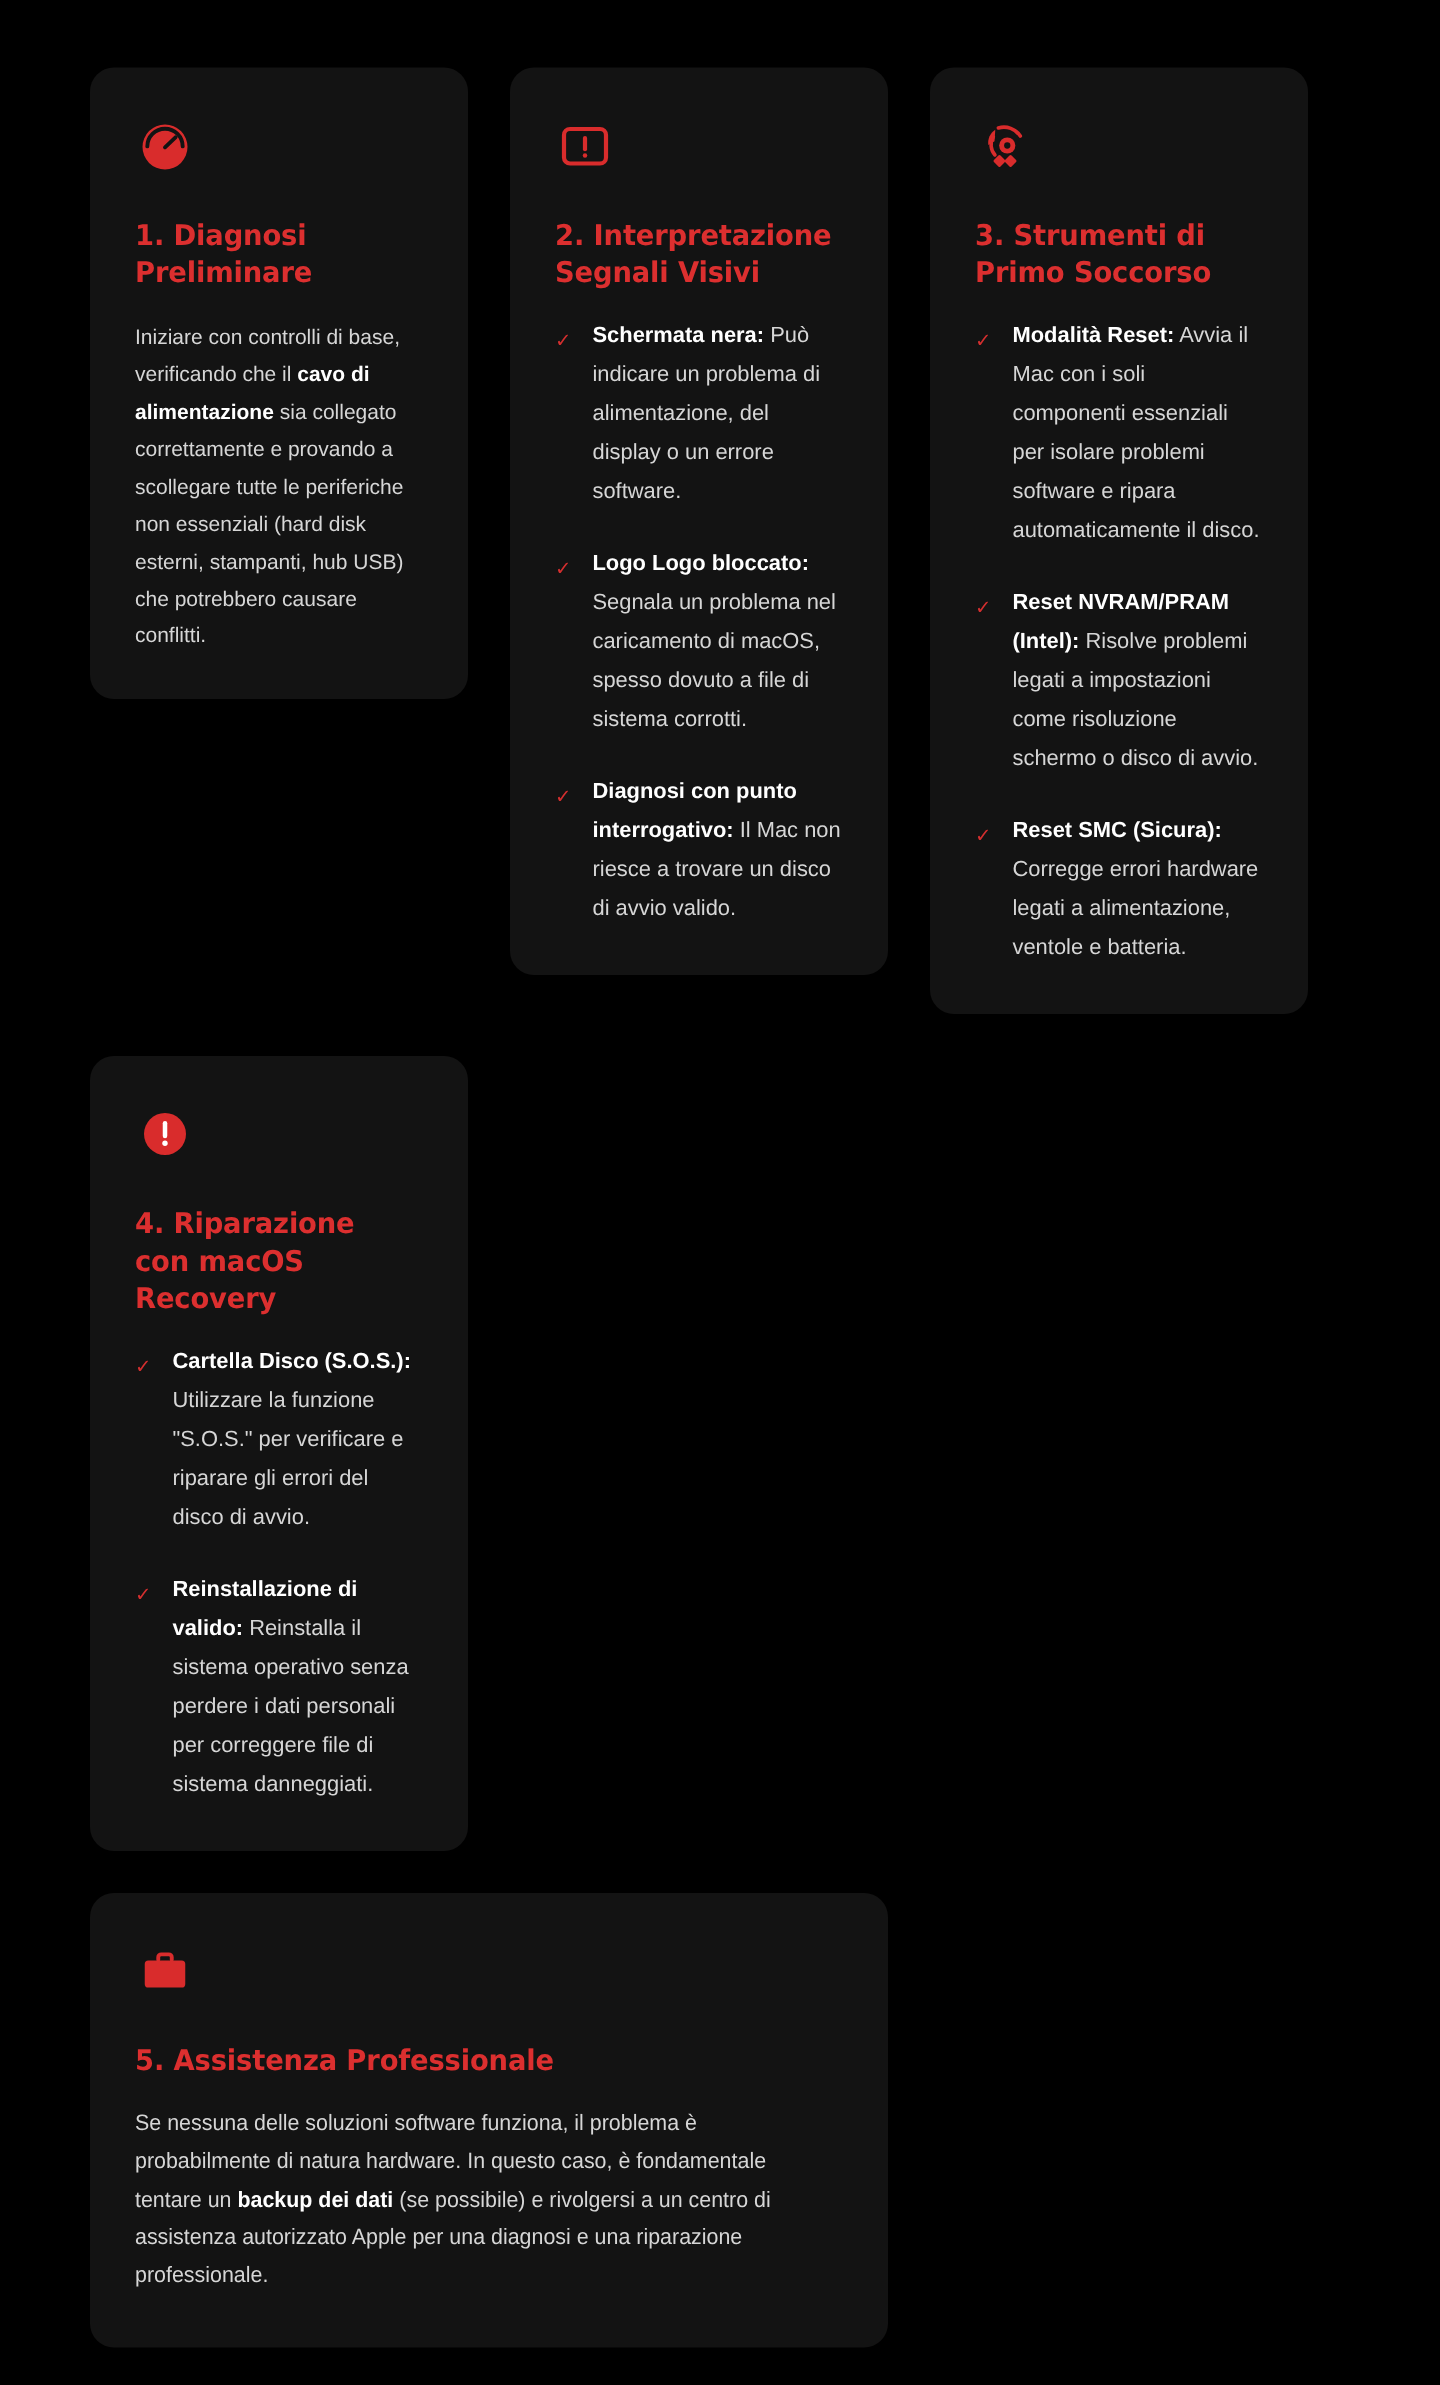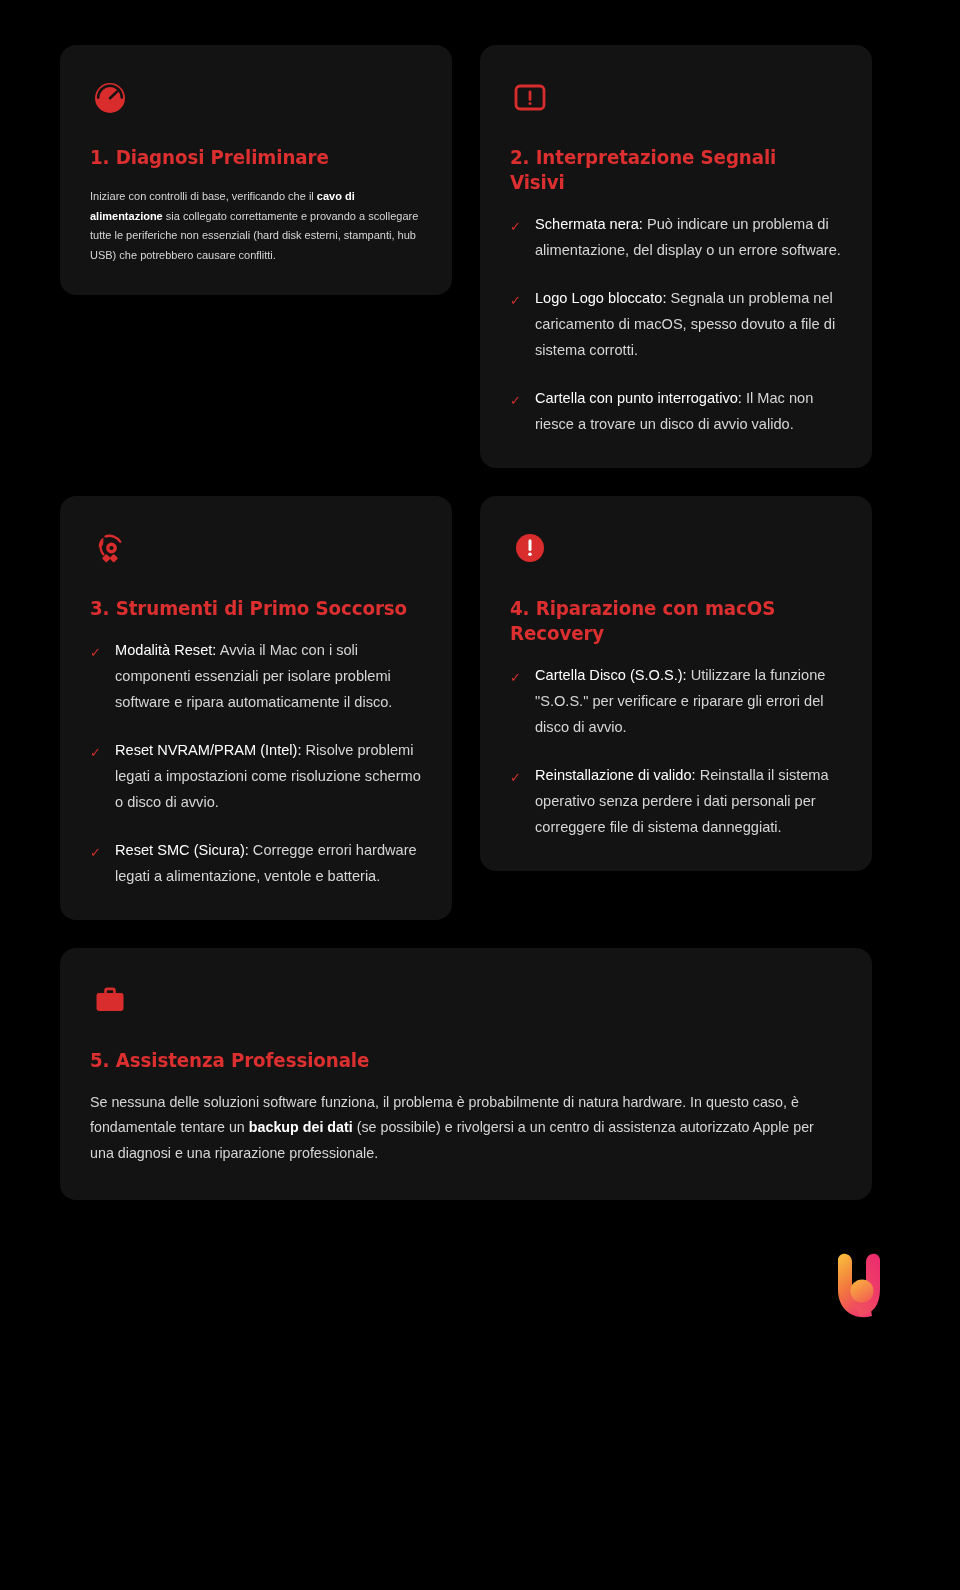--- a/index.html
+++ b/index.html
@@ -59,21 +59,21 @@
     margin: 34px 0 0 0;
     height: 2px;
     background: #d22b2b;
     width: 100%;
   }
 
   
   .grid {
     padding: 45px 88px 0 60px;
     display: grid;
-    grid-template-columns: 1fr 1fr;
+    grid-template-columns: 1fr 1fr 1fr;
     column-gap: 28px;
     row-gap: 28px;
     align-items: start;
   }
 
   .card {
     background: #131313;
     border-radius: 16px;
     padding: 32px 30px 30px 30px;
     position: relative;
@@ -99,21 +99,21 @@
     font-size: 19px;
     line-height: 1.32;
     color: #dc2f2f;
     letter-spacing: -0.1px;
     margin-bottom: 17px;
     transform: scaleX(0.96);
     transform-origin: left center;
   }
 
   .card-body {
-    font-size: 11px;
+    font-size: 14px;
     line-height: 1.78;
     color: #d6d6d6;
   }
 
   .card-body b, .card-body strong {
     color: #ffffff;
     font-weight: 700;
   }
 
   .card.wide .card-body {
@@ -147,21 +147,21 @@
   }
 
   .bullet-text {
     font-size: 14.6px;
     line-height: 1.78;
     color: #d6d6d6;
   }
 
   .bullet-text b {
     color: #ffffff;
-    font-weight: 400;
+    font-weight: 700;
   }
 
   
   .footer {
     padding: 42px 60px 40px 60px;
     display: flex;
     justify-content: flex-end;
     align-items: center;
   }
 
@@ -200,21 +200,21 @@
           <li class="bullet">
             <span class="bullet-check">✓</span>
             <span class="bullet-text"><b>Schermata nera:</b> Può indicare un problema di alimentazione, del display o un errore software.</span>
           </li>
           <li class="bullet">
             <span class="bullet-check">✓</span>
             <span class="bullet-text"><b>Logo Logo bloccato:</b> Segnala un problema nel caricamento di macOS, spesso dovuto a file di sistema corrotti.</span>
           </li>
           <li class="bullet">
             <span class="bullet-check">✓</span>
-            <span class="bullet-text"><b>Cartella con punto interrogativo:</b> Il Mac non riesce a trovare un disco di avvio valido.</span>
+            <span class="bullet-text"><b>Diagnosi con punto interrogativo:</b> Il Mac non riesce a trovare un disco di avvio valido.</span>
           </li>
         </ul>
     </section>
 
     <section class="card">
       <span class="card-icon">
         <svg viewBox="0 0 40 40" width="40" height="40" aria-hidden="true">
           <path d="M13.5 9.5c-3.6 2.4-5.2 6.4-4.6 10.2l4.1-2.6z" fill="#d92c2c"></path>
           <path d="M15.6 8.3a13 13 0 0 1 14.6 5.4" fill="none" stroke="#d92c2c" stroke-width="2.4" stroke-linecap="round"></path>
           <path d="M12.2 14.2a10.2 10.2 0 0 0 1.1 12.1" fill="none" stroke="#d92c2c" stroke-width="2.4" stroke-linecap="round"></path>

